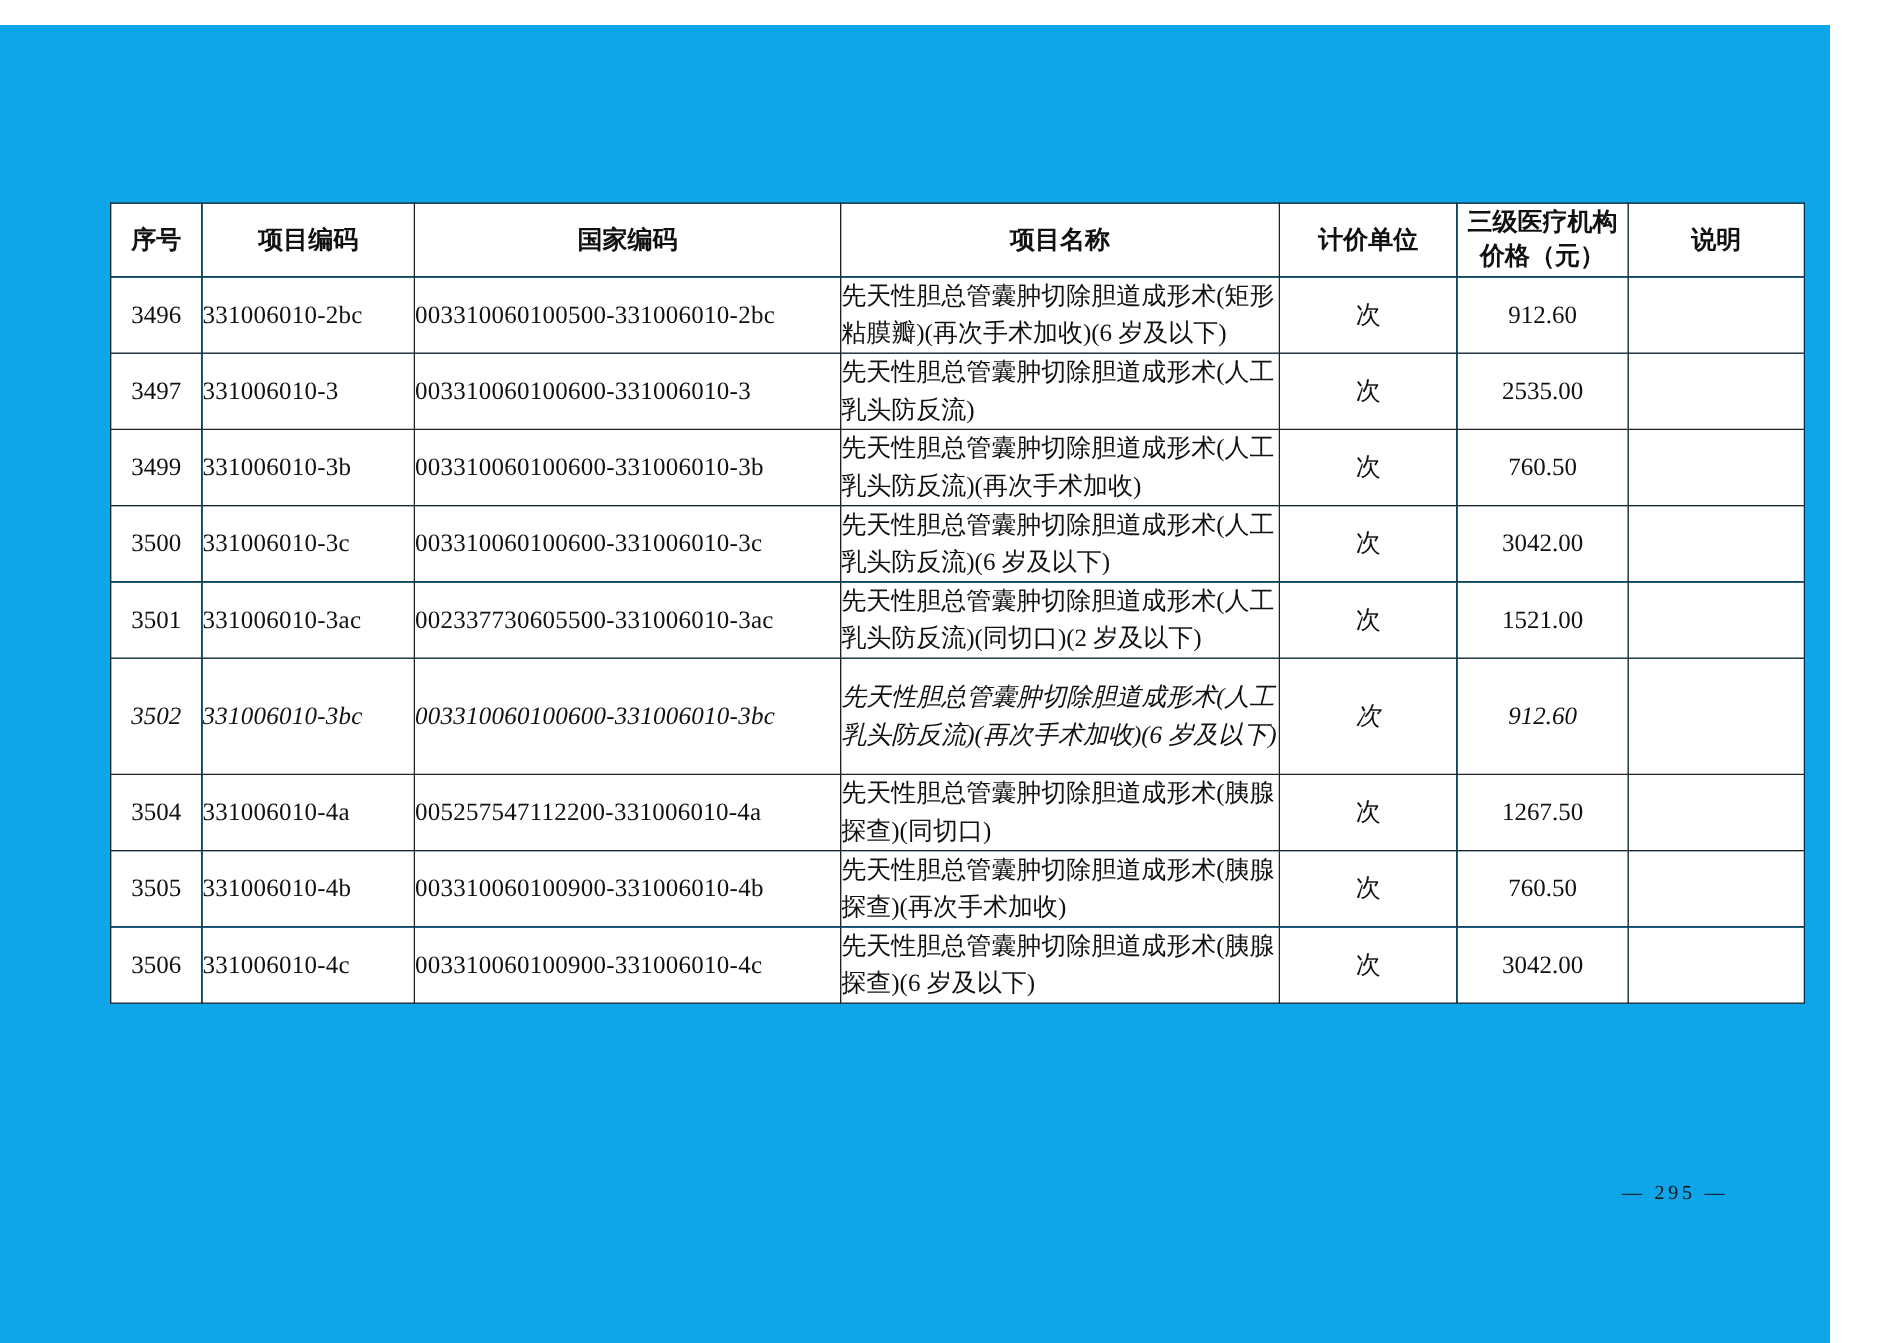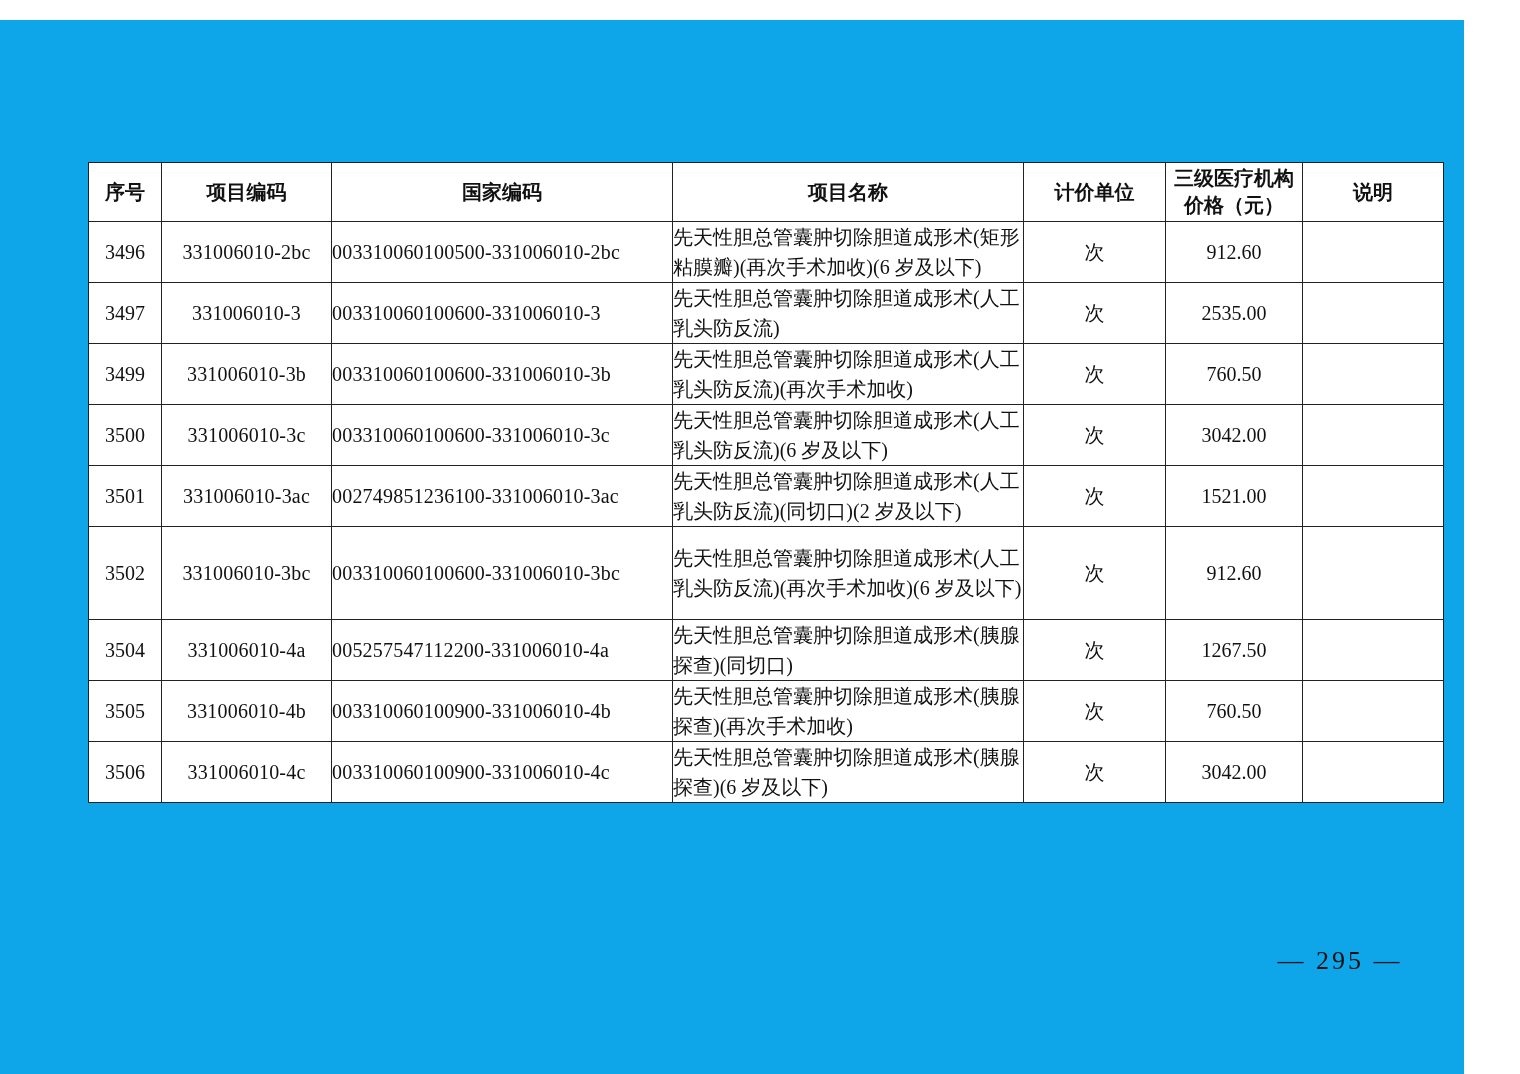--- a/index.html
+++ b/index.html
@@ -43,35 +43,35 @@
   }
   th.th-price {
     padding: 0 14px;
   }
   table.price-table td {
     font-size: 20px;
     line-height: 1.5;
     vertical-align: middle;
   }
   tr.data-row { height: 60px; padding-left: 46px; }
-  tr.data-row.tall { height: 93px; }
+  tr.data-row.tall { height: 93px; font-style: italic; }
   td.c-seq   { text-align: center; }
-  td.c-code  { text-align: center; padding-left: 3px; letter-spacing: 0.2px; }
+  td.c-code  { text-align: left; padding-left: 3px; letter-spacing: 0.2px; }
   td.c-ncode { text-align: left; padding-left: 3px; letter-spacing: 0.2px; }
   td.c-name  { text-align: left; padding-left: 3px; padding-right: 1px; line-height: 1.52; }
   td.c-unit  { text-align: center; }
   td.c-price { text-align: center; }
   td.c-note  { text-align: center; }
   .page-number {
     position: absolute;
     left: 1240px;
     top: 926px;
     width: 200px;
     text-align: center;
-    font-size: 26px;
+    font-size: 16px;
     letter-spacing: 3px;
     color: #111111;
     font-family: "Liberation Serif", "DejaVu Serif", serif;
   }
 </style>
 </head>
 <body>
 
 <div class="page">
 
@@ -129,21 +129,21 @@
         <td class="c-code">331006010-3c</td>
         <td class="c-ncode">003310060100600-331006010-3c</td>
         <td class="c-name">先天性胆总管囊肿切除胆道成形术(人工乳头防反流)(6 岁及以下)</td>
         <td class="c-unit">次</td>
         <td class="c-price">3042.00</td>
         <td class="c-note"></td>
       </tr>
       <tr class="data-row">
         <td class="c-seq">3501</td>
         <td class="c-code">331006010-3ac</td>
-        <td class="c-ncode">002749851236100-331006010-3ac</td>
+        <td class="c-ncode">002337730605500-331006010-3ac</td>
         <td class="c-name">先天性胆总管囊肿切除胆道成形术(人工乳头防反流)(同切口)(2 岁及以下)</td>
         <td class="c-unit">次</td>
         <td class="c-price">1521.00</td>
         <td class="c-note"></td>
       </tr>
       <tr class="data-row tall">
         <td class="c-seq">3502</td>
         <td class="c-code">331006010-3bc</td>
         <td class="c-ncode">003310060100600-331006010-3bc</td>
         <td class="c-name">先天性胆总管囊肿切除胆道成形术(人工乳头防反流)(再次手术加收)(6 岁及以下)</td>

